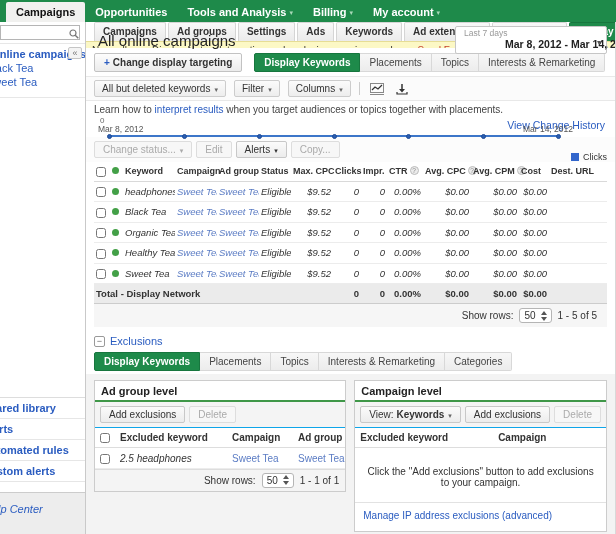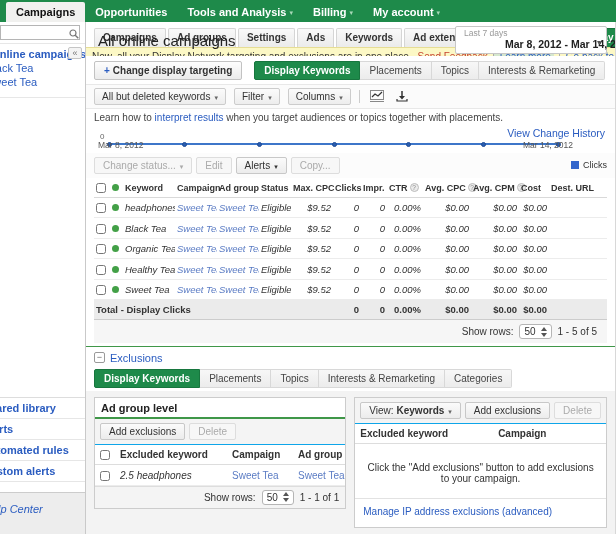--- a/index.html
+++ b/index.html
@@ -432,21 +432,21 @@
           <td class="num">0</td>
           <td class="num">0.00%</td>
           <td class="num">$0.00</td>
           <td class="num">$0.00</td>
           <td class="num">$0.00</td>
           <td class="num"></td>
         </tr>
         </tbody>
       <tbody>
         <tr class="total-row">
-          <td colspan="6">Total - Display Clicks</td>
+          <td colspan="6">Total - Display Network</td>
           <td class="num"></td>
           <td class="num">0</td>
           <td class="num">0</td>
           <td class="num">0.00%</td>
           <td class="num">$0.00</td>
           <td class="num">$0.00</td>
           <td class="num">$0.00</td>
           <td class="num"></td>
         </tr>
       </tbody>
@@ -522,20 +522,21 @@
             <span class="spinner">
                 <span class="tri-up"></span>
                 <span class="tri-down"></span>
               </span>
           </span>
           <span>1 - 1 of 1</span>
         </div>
       </div>
 
       <div class="panel right">
+        <div class="panel-title">Campaign level</div>
         <div class="panel-toolbar">
           <button class="abtn"><span class="view-label">View:</span><span class="view-value">Keywords</span><span class="dcaret">▾</span></button>
           <button class="abtn">Add exclusions</button>
           <button class="abtn disabled">Delete</button>
         </div>
         <table>
           <colgroup>
               <col style="width:55%">
               <col>
             </colgroup>

